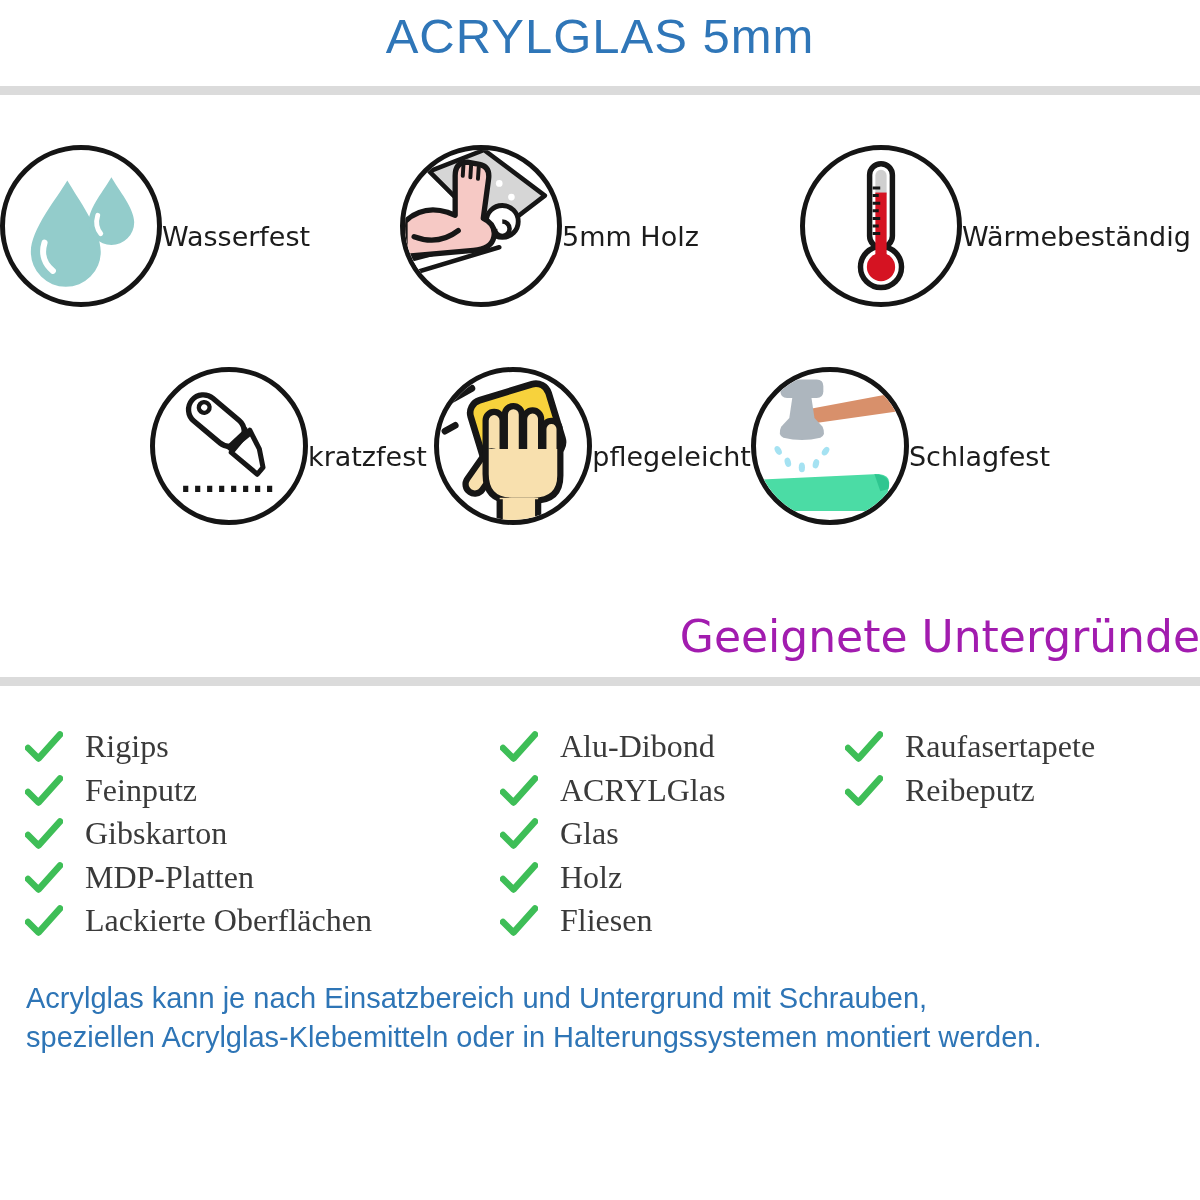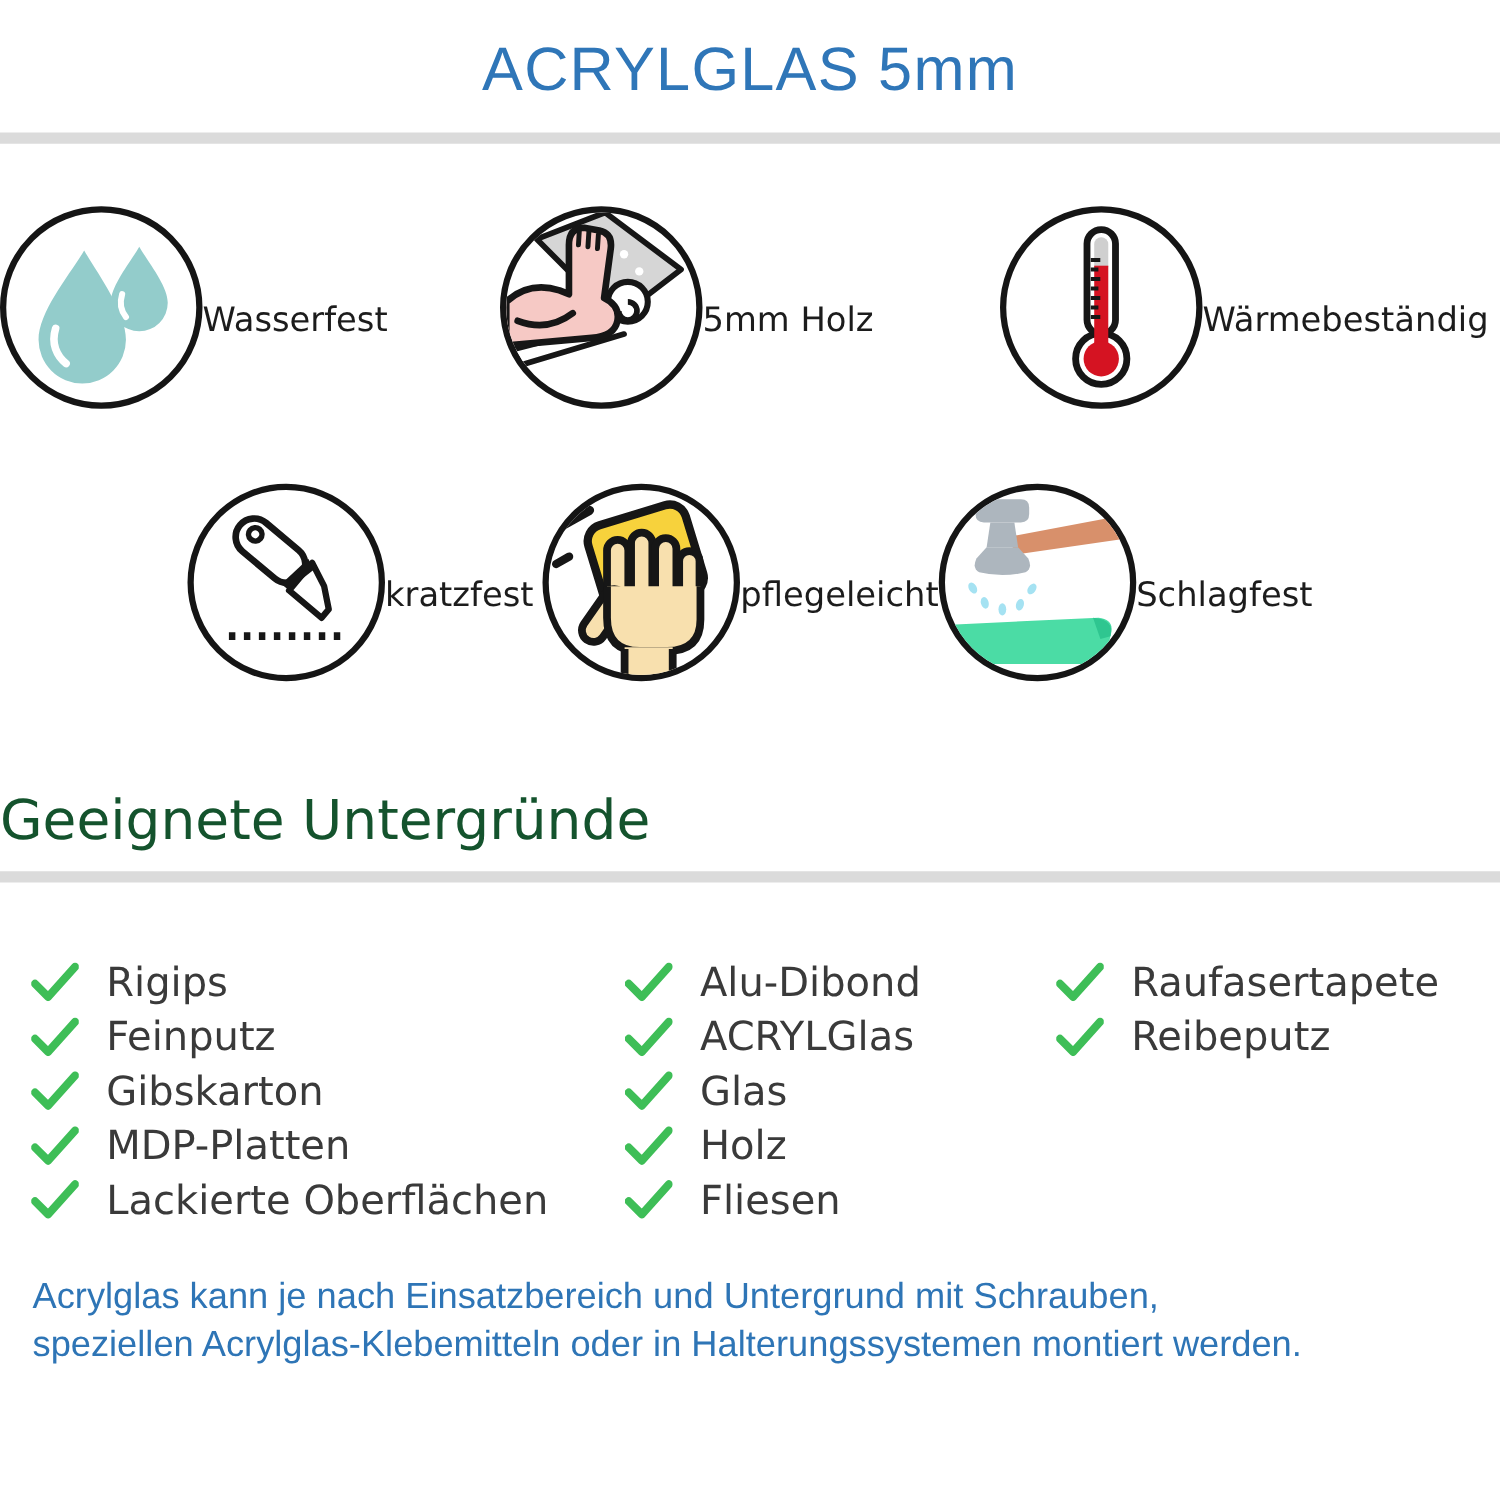--- a/index.html
+++ b/index.html
@@ -2,44 +2,44 @@
 <html><head>
 <meta charset="utf-8">
 <style>
   html,body{margin:0;padding:0;}
   body{
     width:1200px;height:1200px;background:#ffffff;overflow:hidden;
     font-family:"DejaVu Sans",sans-serif;color:#222;
   }
   .page{width:1200px;height:1200px;position:relative;}
   .title{
-    margin:0;padding-top:28px;text-align:center;
+    margin:0;padding-top:8px;text-align:center;
     font-family:"Liberation Sans",sans-serif;font-weight:400;
     font-size:49px;letter-spacing:1px;color:#2F76B8;
   }
   .divider{width:1200px;height:9px;background:#DBDBDB;}
   .divider.top{margin-top:22px;}
   .divider.mid{margin-top:15px;}
   .feat-row{display:flex;}
   .feat-row.row1{margin-top:50px;}
   .feat-row.row2{width:900px;margin:60px auto 0 auto;}
   .feat{flex:1;display:flex;flex-direction:row;align-items:center;}
   .circle{
     width:162px;height:162px;box-sizing:border-box;background:#fff;
     border:5px solid #151515;border-radius:50%;overflow:hidden;
     display:flex;align-items:center;justify-content:center;
   }
   .row2 .circle{width:158px;height:158px;}
   .circle svg{width:100%;height:100%;display:block;}
   .feat-label{margin-top:20px;font-size:27px;color:#1c1c1c;}
   .subheading{
-    margin:86px 0 0 0;text-align:left;font-weight:400;
-    font-size:44px;color:#14532d;
-  }
-  .surf{display:flex;padding:58px 0 0 25px;box-sizing:border-box;width:1200px;}
+    margin:86px 0 0 0;text-align:right;font-weight:400;
+    font-size:44px;color:#a21caf;
+  }
+  .surf{display:flex;padding:39px 0 0 25px;box-sizing:border-box;width:1200px;font-family:Liberation Serif, serif;}
   .col{list-style:none;margin:0;padding:0;}
   .col.c1{width:475px;}
   .col.c2{width:345px;}
   .col.c3{flex:1;}
   .col li{display:flex;align-items:center;height:43.5px;font-size:32px;color:#3a3a3a;white-space:nowrap;}
   .check{width:38px;height:31px;margin-right:22px;flex:none;}
   .footer{
     margin-top:36px;padding-left:26px;
     font-family:"Liberation Sans",sans-serif;
     font-size:29px;line-height:39px;color:#2E75B6;

